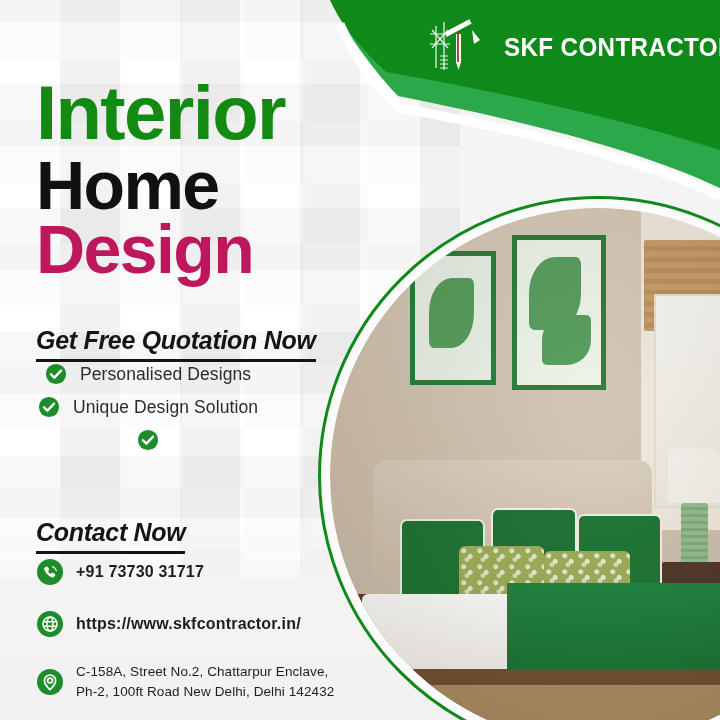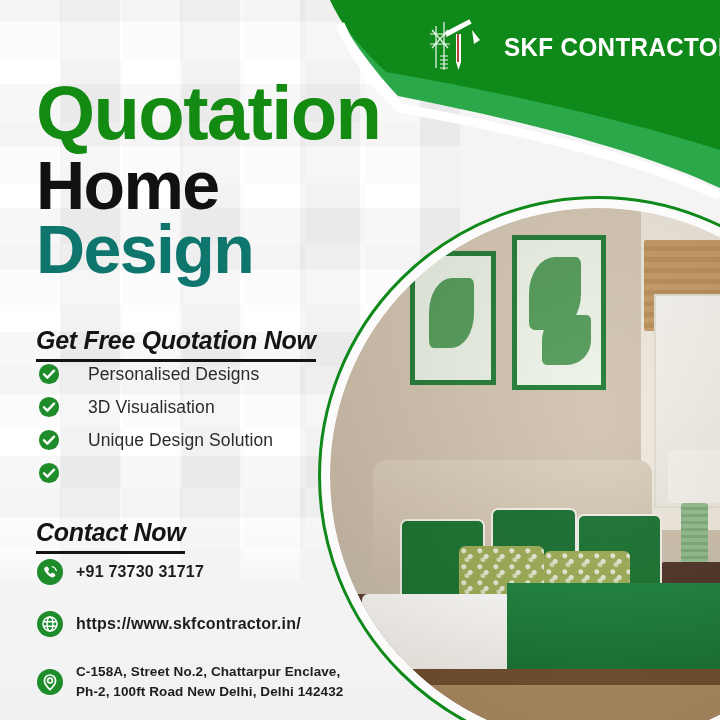--- a/index.html
+++ b/index.html
@@ -109,21 +109,21 @@
     font-size: 76px;
     color: #138A12;
   }
   .h-home {
     font-size: 68px;
     color: #111111;
     margin-top: 6px;
   }
   .h-design {
     font-size: 68px;
-    color: #0f766e;
+    color: #be185d;
     margin-top: 2px;
   }
 
   
   .sec-head {
     position: absolute;
     left: 36px;
     font-style: italic;
     font-weight: 800;
     font-size: 25px;
@@ -144,21 +144,22 @@
     left: 38px;
     top: 363px;
     z-index: 5;
     display: flex;
     flex-direction: column;
     gap: 11px;
   }
   .feature {
     display: flex;
     align-items: center;
-    gap: 28px;
+    gap: 13px;
+    justify-content: center;
   }
   .check-icon {
     width: 22px;
     height: 22px;
     flex: none;
   }
   .feature-label {
     font-size: 17.5px;
     color: #2b2b2b;
     font-weight: 500;
@@ -192,21 +193,21 @@
   .contact-text {
     font-size: 16px;
     color: #1d1d1d;
     font-weight: 700;
     letter-spacing: 0.2px;
     white-space: nowrap;
   }
   .addr-text {
     font-size: 13.5px;
     color: #1d1d1d;
-    font-weight: 700;
+    font-weight: 400;
     line-height: 1.45;
     letter-spacing: 0.1px;
     white-space: nowrap;
   }
 
   
   .photo-wrap {
     position: absolute;
     left: 318px;
     top: 196px;
@@ -354,41 +355,34 @@
       </g>
       <path d="M44,12 L52,22 L46,26 Z" fill="#ffffff"></path>
       <rect x="28" y="16" width="5" height="28" fill="#ffffff"></rect>
       <rect x="29" y="16" width="2" height="28" fill="#b5453a"></rect>
       <path d="M28,44 L33,44 L30.5,52 Z" fill="#ffffff"></path>
     </svg>
     <span class="logo-text">SKF CONTRACTOR</span>
   </div>
 
   <div class="headline">
-    <div class="h-line h-interior">Quotation</div>
+    <div class="h-line h-interior">Interior</div>
     <div class="h-line h-home">Home</div>
     <div class="h-line h-design">Design</div>
   </div>
 
   <div class="sec-head sec-quote">Get Free Quotation Now</div>
 
   <div class="features">
     <div class="feature">
       <svg class="check-icon" viewBox="0 0 24 24">
         <circle cx="12" cy="12" r="11" fill="#1E8C2A"></circle>
         <path d="M6.5,12.3 L10.2,16 L17.5,8.4" fill="none" stroke="#ffffff" stroke-width="2.6" stroke-linecap="round" stroke-linejoin="round"></path>
       </svg>
       <span class="feature-label">Personalised Designs</span>
-    </div>
-    <div class="feature">
-      <svg class="check-icon" viewBox="0 0 24 24">
-        <circle cx="12" cy="12" r="11" fill="#1E8C2A"></circle>
-        <path d="M6.5,12.3 L10.2,16 L17.5,8.4" fill="none" stroke="#ffffff" stroke-width="2.6" stroke-linecap="round" stroke-linejoin="round"></path>
-      </svg>
-      <span class="feature-label">3D Visualisation</span>
     </div>
     <div class="feature">
       <svg class="check-icon" viewBox="0 0 24 24">
         <circle cx="12" cy="12" r="11" fill="#1E8C2A"></circle>
         <path d="M6.5,12.3 L10.2,16 L17.5,8.4" fill="none" stroke="#ffffff" stroke-width="2.6" stroke-linecap="round" stroke-linejoin="round"></path>
       </svg>
       <span class="feature-label">Unique Design Solution</span>
     </div>
     <div class="feature">
       <svg class="check-icon" viewBox="0 0 24 24">

